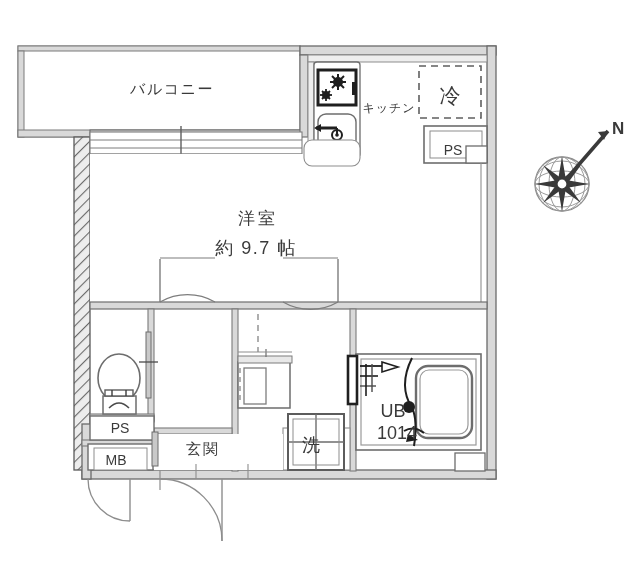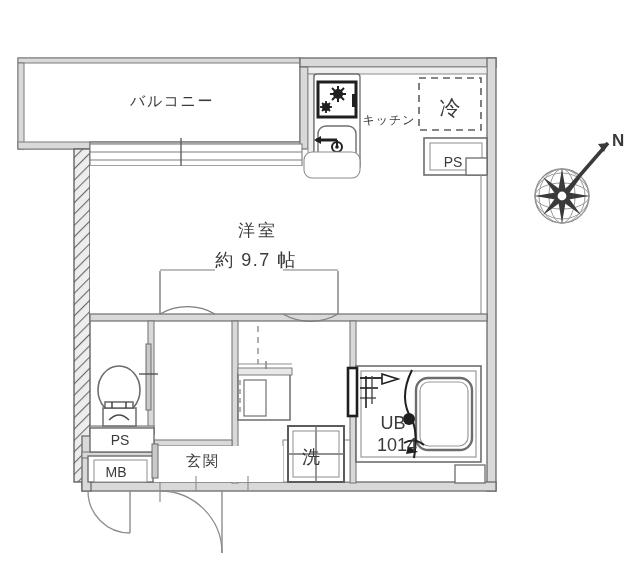--- a/index.html
+++ b/index.html
@@ -4,21 +4,21 @@
 <title>Floor Plan</title>
 <style>
   html,body{margin:0;padding:0;background:#ffffff;}
   body{
     width:640px;height:561px;
     font-family:"Liberation Sans","DejaVu Sans",sans-serif;
     color:#2b2b2b;
     overflow:hidden;
     position:relative;
   }
-  #plan-root{position:absolute;left:0;top:16px;width:640px;height:518px;}
+  #plan-root{position:absolute;left:0;top:4px;width:640px;height:518px;}
   svg{display:block;}
   .lbl{font-family:"Liberation Sans","DejaVu Sans",sans-serif;fill:#3a3a3a;}
 </style>
 </head>
 <body>
 
 <div id="plan-root">
 <svg width="640" height="561" viewBox="0 0 640 561" xmlns="http://www.w3.org/2000/svg">
 
   <defs>

